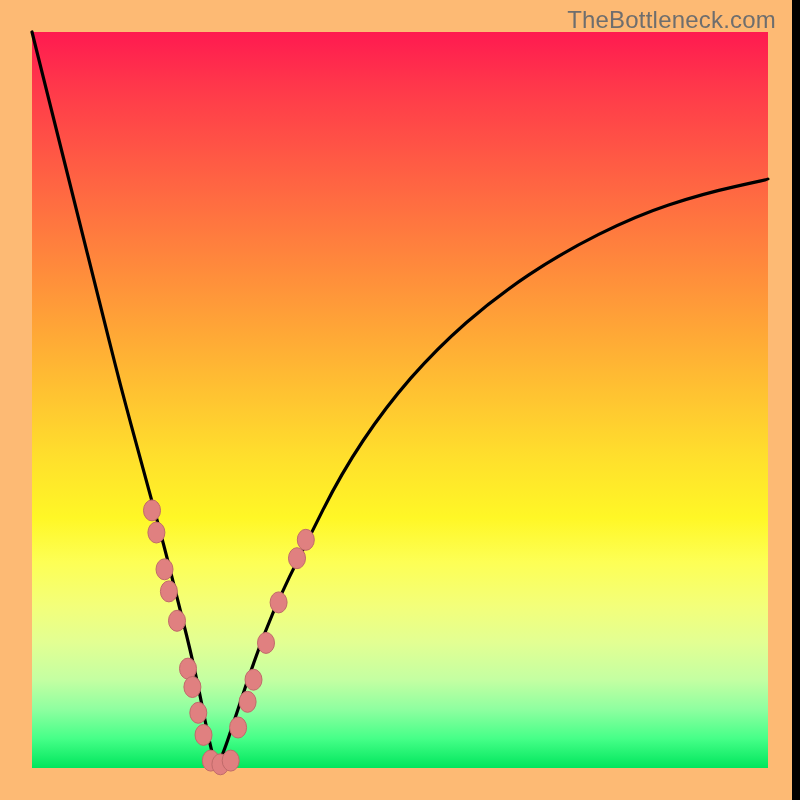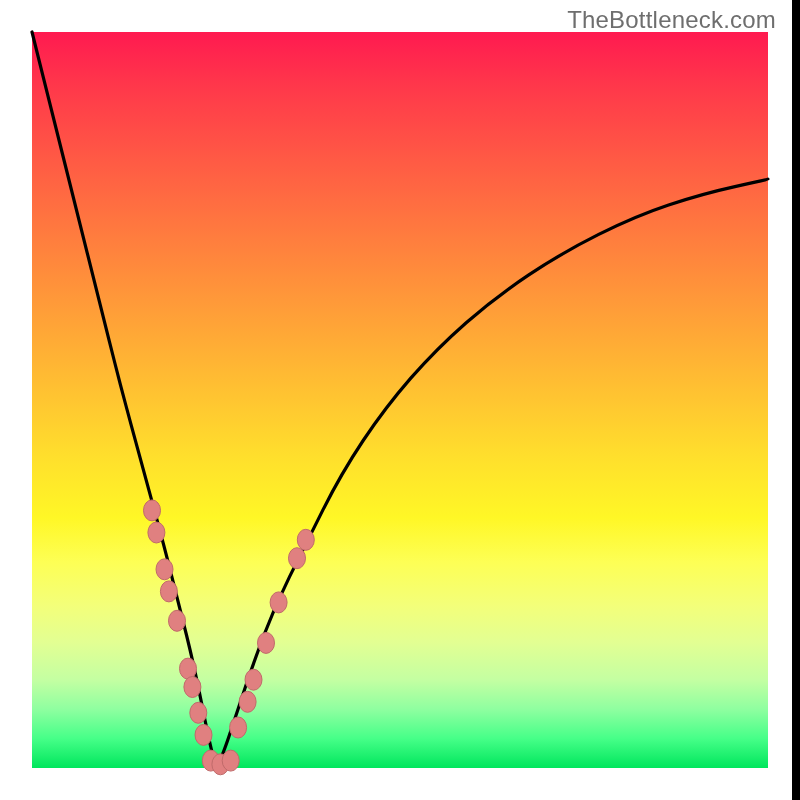--- a/index.html
+++ b/index.html
@@ -10,21 +10,21 @@
     background: #000;
     overflow: hidden;
     font-family: Arial, Helvetica, sans-serif;
   }
   .frame {
     position: absolute;
     top: 0;
     left: 0;
     width: 792px;
     height: 800px;
-    background: #ffffff;
+    background: #fdba74;
   }
   .plot {
     position: absolute;
     top: 32px;
     left: 32px;
     width: 736px;
     height: 736px;
     
     background: linear-gradient(to bottom,
       #ff1a50 0%,

